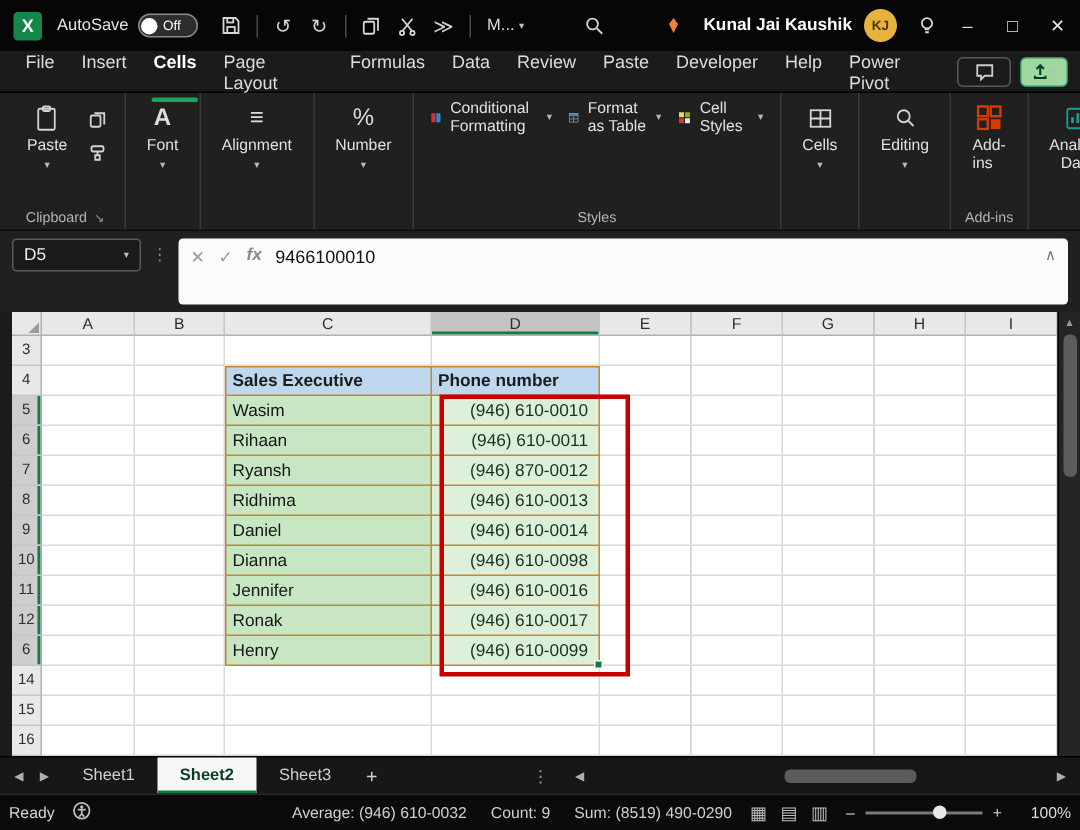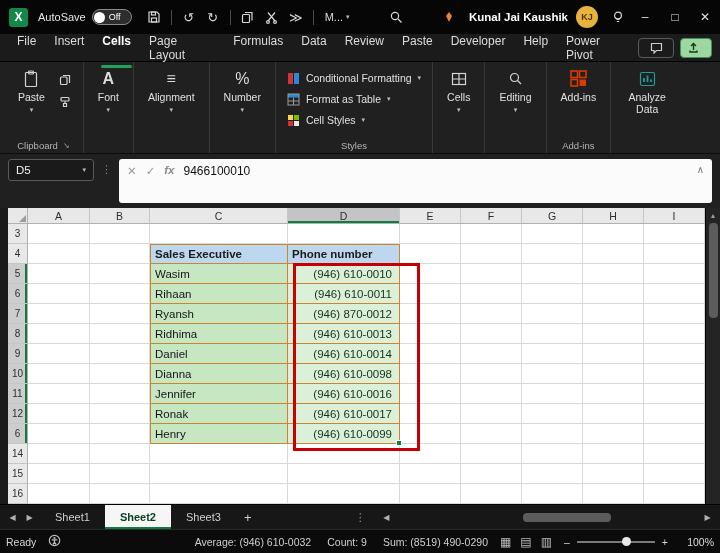--- a/index.html
+++ b/index.html
@@ -39,21 +39,21 @@
   .ribbon{height:92px;background:#202020;display:flex;padding-left:4px;flex:0 0 auto;border-bottom:1px solid #0c0c0c;}
   .rgroup{display:flex;flex-direction:column;padding:3px 7px 0;border-right:1px solid #383838;}
   .rgroup-content{flex:1;display:flex;align-items:flex-start;gap:2px;}
   .rgroup-footer{height:16px;font-size:9.5px;color:#b5b5b5;display:flex;align-items:center;justify-content:center;gap:5px;margin-top:auto;}
   .big-btn{display:flex;flex-direction:column;align-items:center;padding:4px 7px 0;gap:3px;color:#e0e0e0;font-size:10.5px;border-radius:3px;}
   .ric{height:19px;display:flex;align-items:center;justify-content:center;font-size:16px;color:#dcdcdc;}
   .ric svg{stroke:#d4d4d4;fill:none;stroke-width:1.2;}
   .mini-col{display:flex;flex-direction:column;gap:5px;padding-top:6px;}
   .mini-btn{width:22px;height:17px;display:flex;align-items:center;justify-content:center;}
   .mini-btn svg{stroke:#d4d4d4;fill:none;stroke-width:1.2;}
-  .style-rows{display:flex;flex-direction:column;justify-content:flex-start;padding-top:4px;gap:3px;}
+  .style-rows{display:flex;justify-content:flex-start;padding-top:4px;gap:3px;}
   .style-row{display:flex;align-items:center;gap:6px;font-size:10.5px;color:#e0e0e0;height:18px;padding:0 4px;border-radius:3px;}
   .launcher{font-size:8px;color:#9a9a9a;}
 
   
   .formulabar{height:54px;background:#202020;display:flex;align-items:flex-start;padding:5px 8px;gap:7px;flex:0 0 auto;}
   .namebox{width:86px;height:22px;background:#1a1a1a;border:1px solid #5a5a5a;border-radius:3px;color:#f0f0f0;font-size:11.5px;display:flex;align-items:center;justify-content:space-between;padding:0 7px;}
   .vdots{color:#8a8a8a;margin-top:4px;font-size:11px;}
   .fbar-white{flex:1;height:44px;background:#fbfbfb;border-radius:3px;display:flex;align-items:flex-start;padding:3px 8px;gap:9px;}
   .fb-ic{color:#9a9a9a;font-size:11.5px;margin-top:2px;}
   .fb-fx{color:#8a8a8a;font-size:11.5px;font-style:italic;font-weight:bold;margin-top:2px;}

